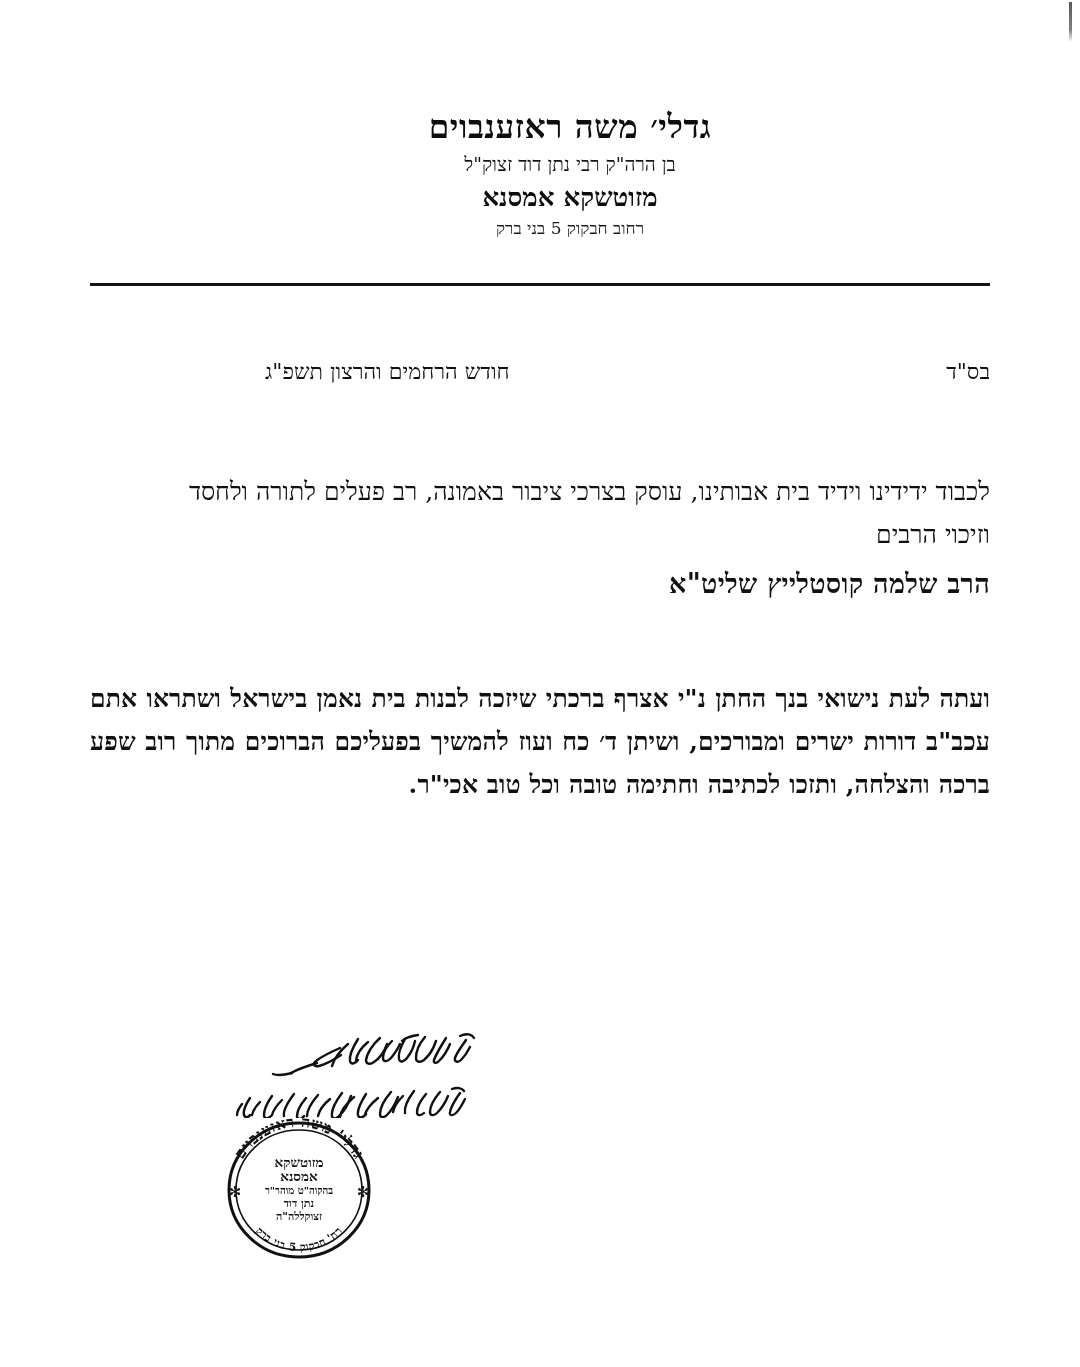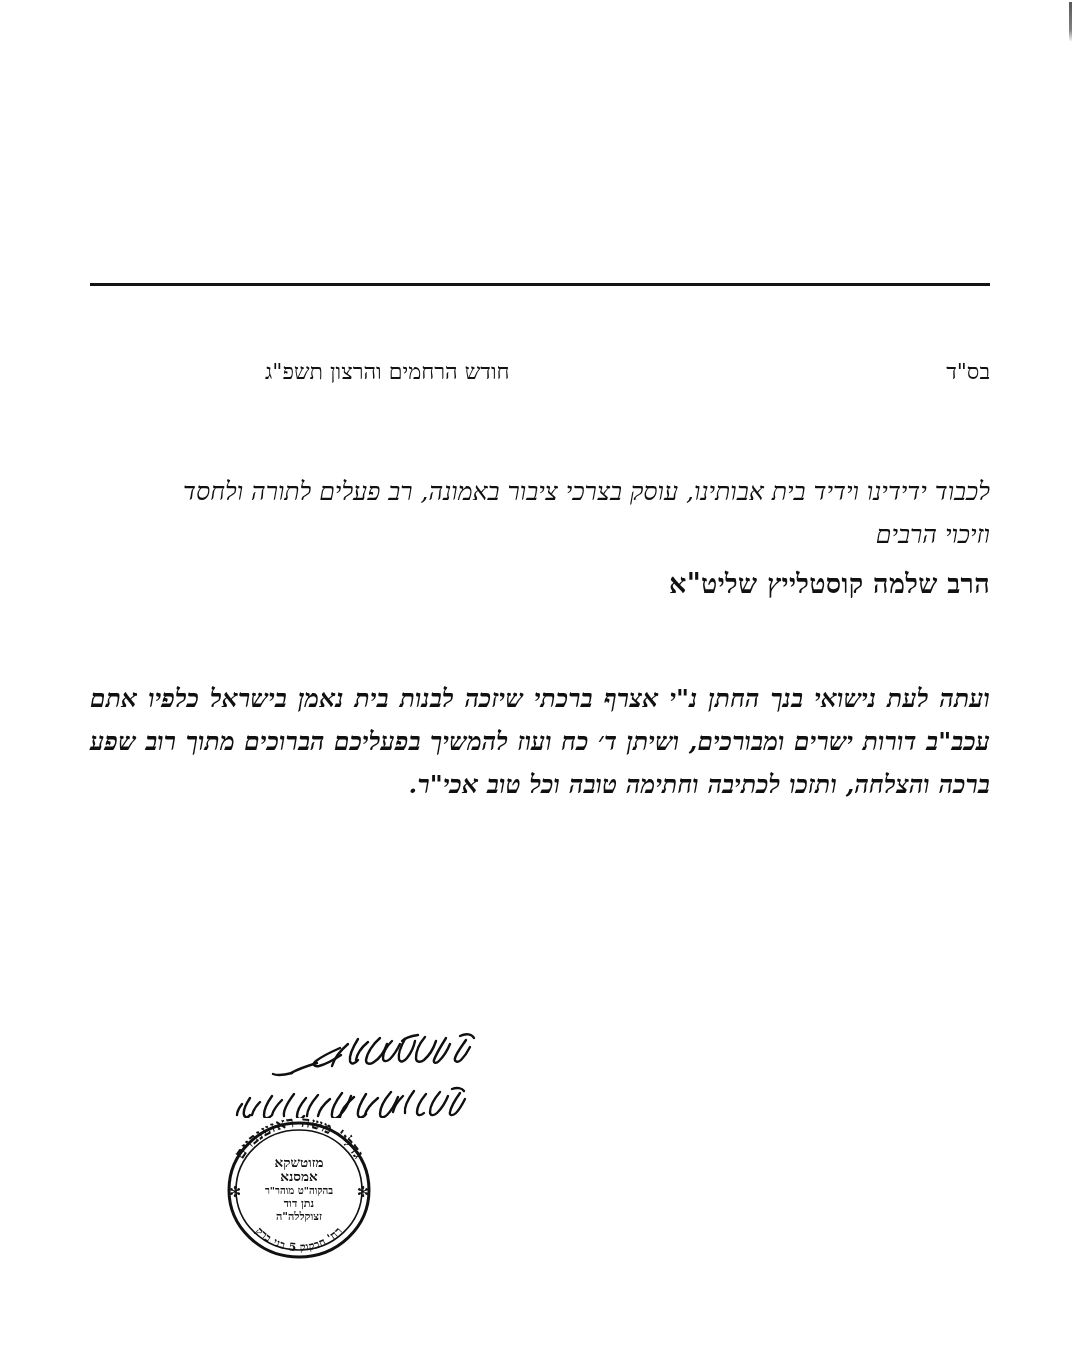--- a/index.html
+++ b/index.html
@@ -118,21 +118,20 @@
     width: 900px;
     direction: rtl;
     text-align: justify;
     text-align-last: right;
   }
   .p {
     font-size: 25px;
     line-height: 1.72;
     margin: 0;
     color: #101010;
-    font-style: italic;
   }
   .recipient {
     font-weight: 700;
     font-size: 27px;
     line-height: 1.9;
     text-align: center;
     margin: 2px 0 2px 0;
     letter-spacing: .3px;
   }
   .gap-lg { height: 44px; }
@@ -175,20 +174,26 @@
     white-space: nowrap;
   }
 </style>
 </head>
 <body>
 
 <div class="page">
 
   <div class="scan-artifact"></div>
 
+  <header class="letterhead">
+    <div class="lh-name">גדלי׳ משה ראזענבוים</div>
+    <div class="lh-sub1">בן הרה"ק רבי נתן דוד זצוק"ל</div>
+    <div class="lh-place">מזוטשקא אמסנא</div>
+    <div class="lh-addr">רחוב חבקוק 5 בני ברק</div>
+  </header>
 
   <div class="divider"></div>
 
   <div class="meta-row">
     <div class="bsd">בס"ד</div>
     <div class="date-line">חודש הרחמים והרצון תשפ"ג</div>
   </div>
 
   <main class="body">
 
@@ -196,21 +201,21 @@
     <p class="p">וזיכוי הרבים</p>
 
     <div class="recipient">הרב שלמה קוסטלייץ שליט"א</div>
 
 
     <div class="gap-lg"></div>
 
 
     <div class="gap-md"></div>
 
-    <p class="p bold justify-full">ועתה לעת נישואי בנך החתן נ"י אצרף ברכתי שיזכה לבנות בית נאמן בישראל כלפיו אתם עכב"ב דורות ישרים ומבורכים, ושיתן ד׳ כח ועוז להמשיך בפעליכם הברוכים מתוך רוב שפע ברכה והצלחה, ותזכו לכתיבה וחתימה טובה וכל טוב אכי"ר.</p>
+    <p class="p bold justify-full">ועתה לעת נישואי בנך החתן נ"י אצרף ברכתי שיזכה לבנות בית נאמן בישראל ושתראו אתם עכב"ב דורות ישרים ומבורכים, ושיתן ד׳ כח ועוז להמשיך בפעליכם הברוכים מתוך רוב שפע ברכה והצלחה, ותזכו לכתיבה וחתימה טובה וכל טוב אכי"ר.</p>
 
   </main>
 
   <div class="signature">
     <span class="sr-only">גדלי' משה ראזענבוים</span>
     <span class="sr-only">הרבני דמזוטשקא אמסנא</span>
     <svg width="300" height="100" viewBox="0 0 300 100" aria-hidden="true">
       <g fill="none" stroke="#101010" stroke-width="2.4" stroke-linecap="round" stroke-linejoin="round">
 
         <path d="M246 22 c-4 6 -9 12 -11 18 c-1 4 3 5 6 2 c4 -4 7 -9 9 -13"></path>

